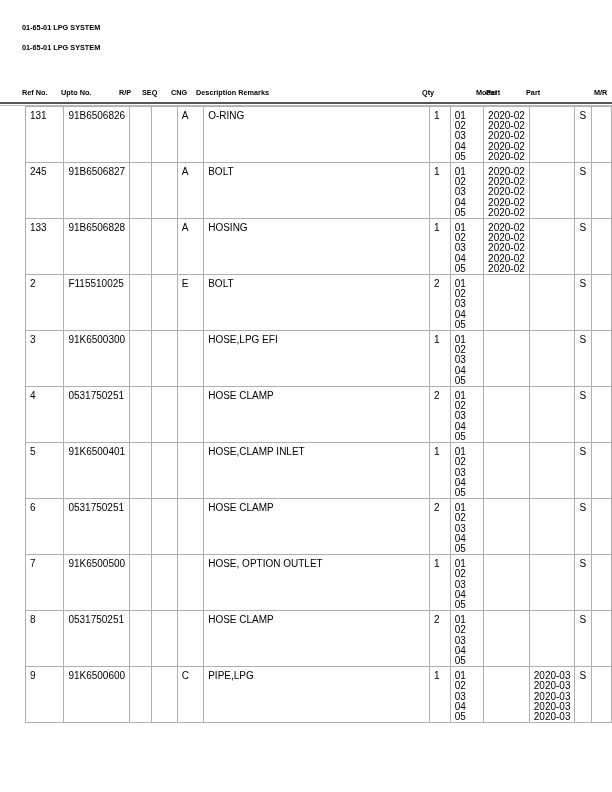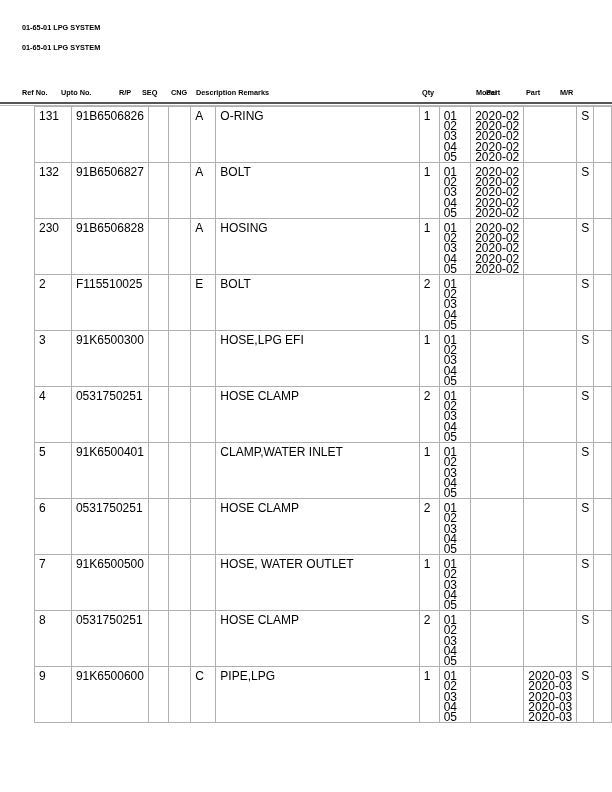--- a/index.html
+++ b/index.html
@@ -4,21 +4,21 @@
   <style>
     html, body { margin: 0; padding: 0; background: #ffffff; }
     body { width: 612px; height: 792px; position: relative; overflow: hidden;
       font-family: "Liberation Sans", sans-serif; color: #000; }
     .title { position: absolute; left: 22px; top: 23px; font-size: 7.3px; font-weight: bold; }
     .breadcrumb { position: absolute; left: 22px; top: 43px; width: 560px; font-size: 7.3px; font-weight: bold; line-height: 10px; }
     .hdr { position: absolute; top: 88px; left: 0; width: 608px; height: 12px; font-size: 7.3px; font-weight: bold; }
     .hdr span { position: absolute; top: 0; }
     .hdr-rule { position: absolute; left: 0; top: 102px; width: 612px; height: 2px; background: #555; }
     .hdr-rule2 { position: absolute; left: 0; top: 105px; width: 612px; height: 1px; background: #bbb; }
-    table { position: absolute; left: 34px; top: 106px; border-collapse: collapse; font-size: 12px; table-layout: fixed; }
+    table { position: absolute; left: 25px; top: 106px; border-collapse: collapse; font-size: 10px; table-layout: fixed; }
     td { border: 1px solid #b0b0b0; vertical-align: top; padding: 4px 4px 0 4px; line-height: 10.2px; height: 52px; box-sizing: border-box; }
     .multi div { white-space: nowrap; }
   </style>
 </head>
 <body>
 
 <div class="title">01-65-01 LPG SYSTEM</div>
 <div class="breadcrumb">
   <div>01-65-01 LPG SYSTEM</div>
 </div>
@@ -27,21 +27,21 @@
   <span style="left:22px">Ref No.</span>
   <span style="left:61px">Upto No.</span>
   <span style="left:119px">R/P</span>
   <span style="left:142px">SEQ</span>
   <span style="left:171px">CNG</span>
   <span style="left:196px">Description Remarks</span>
   <span style="left:422px">Qty</span>
   <span style="left:476px">Model</span>
   <span style="left:486px">Part</span>
   <span style="left:526px">Part</span>
-  <span style="left:560px">M/R</span>
+  <span style="left:594px">M/R</span>
 </div>
 <div class="hdr-rule"></div>
 <div class="hdr-rule2"></div>
 
 <table>
   <colgroup>
     <col style="width:39px">
       <col style="width:58px">
       <col style="width:23px">
       <col style="width:26px">
@@ -75,21 +75,21 @@
           <div>2020-02</div>
           <div>2020-02</div>
           <div>2020-02</div>
           <div>2020-02</div>
         </td>
         <td class="multi"></td>
         <td>S</td>
         <td></td>
       </tr>
       <tr>
-        <td>132</td>
+        <td>245</td>
         <td>91B6506827</td>
         <td></td>
         <td></td>
         <td>A</td>
         <td>BOLT</td>
         <td>1</td>
         <td class="multi">
           <div>01</div>
           <div>02</div>
           <div>03</div>
@@ -101,21 +101,21 @@
           <div>2020-02</div>
           <div>2020-02</div>
           <div>2020-02</div>
           <div>2020-02</div>
         </td>
         <td class="multi"></td>
         <td>S</td>
         <td></td>
       </tr>
       <tr>
-        <td>230</td>
+        <td>133</td>
         <td>91B6506828</td>
         <td></td>
         <td></td>
         <td>A</td>
         <td>HOSING</td>
         <td>1</td>
         <td class="multi">
           <div>01</div>
           <div>02</div>
           <div>03</div>
@@ -192,21 +192,21 @@
         <td class="multi"></td>
         <td>S</td>
         <td></td>
       </tr>
       <tr>
         <td>5</td>
         <td>91K6500401</td>
         <td></td>
         <td></td>
         <td></td>
-        <td>CLAMP,WATER INLET</td>
+        <td>HOSE,CLAMP INLET</td>
         <td>1</td>
         <td class="multi">
           <div>01</div>
           <div>02</div>
           <div>03</div>
           <div>04</div>
           <div>05</div>
         </td>
         <td class="multi"></td>
         <td class="multi"></td>
@@ -232,21 +232,21 @@
         <td class="multi"></td>
         <td>S</td>
         <td></td>
       </tr>
       <tr>
         <td>7</td>
         <td>91K6500500</td>
         <td></td>
         <td></td>
         <td></td>
-        <td>HOSE, WATER OUTLET</td>
+        <td>HOSE, OPTION OUTLET</td>
         <td>1</td>
         <td class="multi">
           <div>01</div>
           <div>02</div>
           <div>03</div>
           <div>04</div>
           <div>05</div>
         </td>
         <td class="multi"></td>
         <td class="multi"></td>

